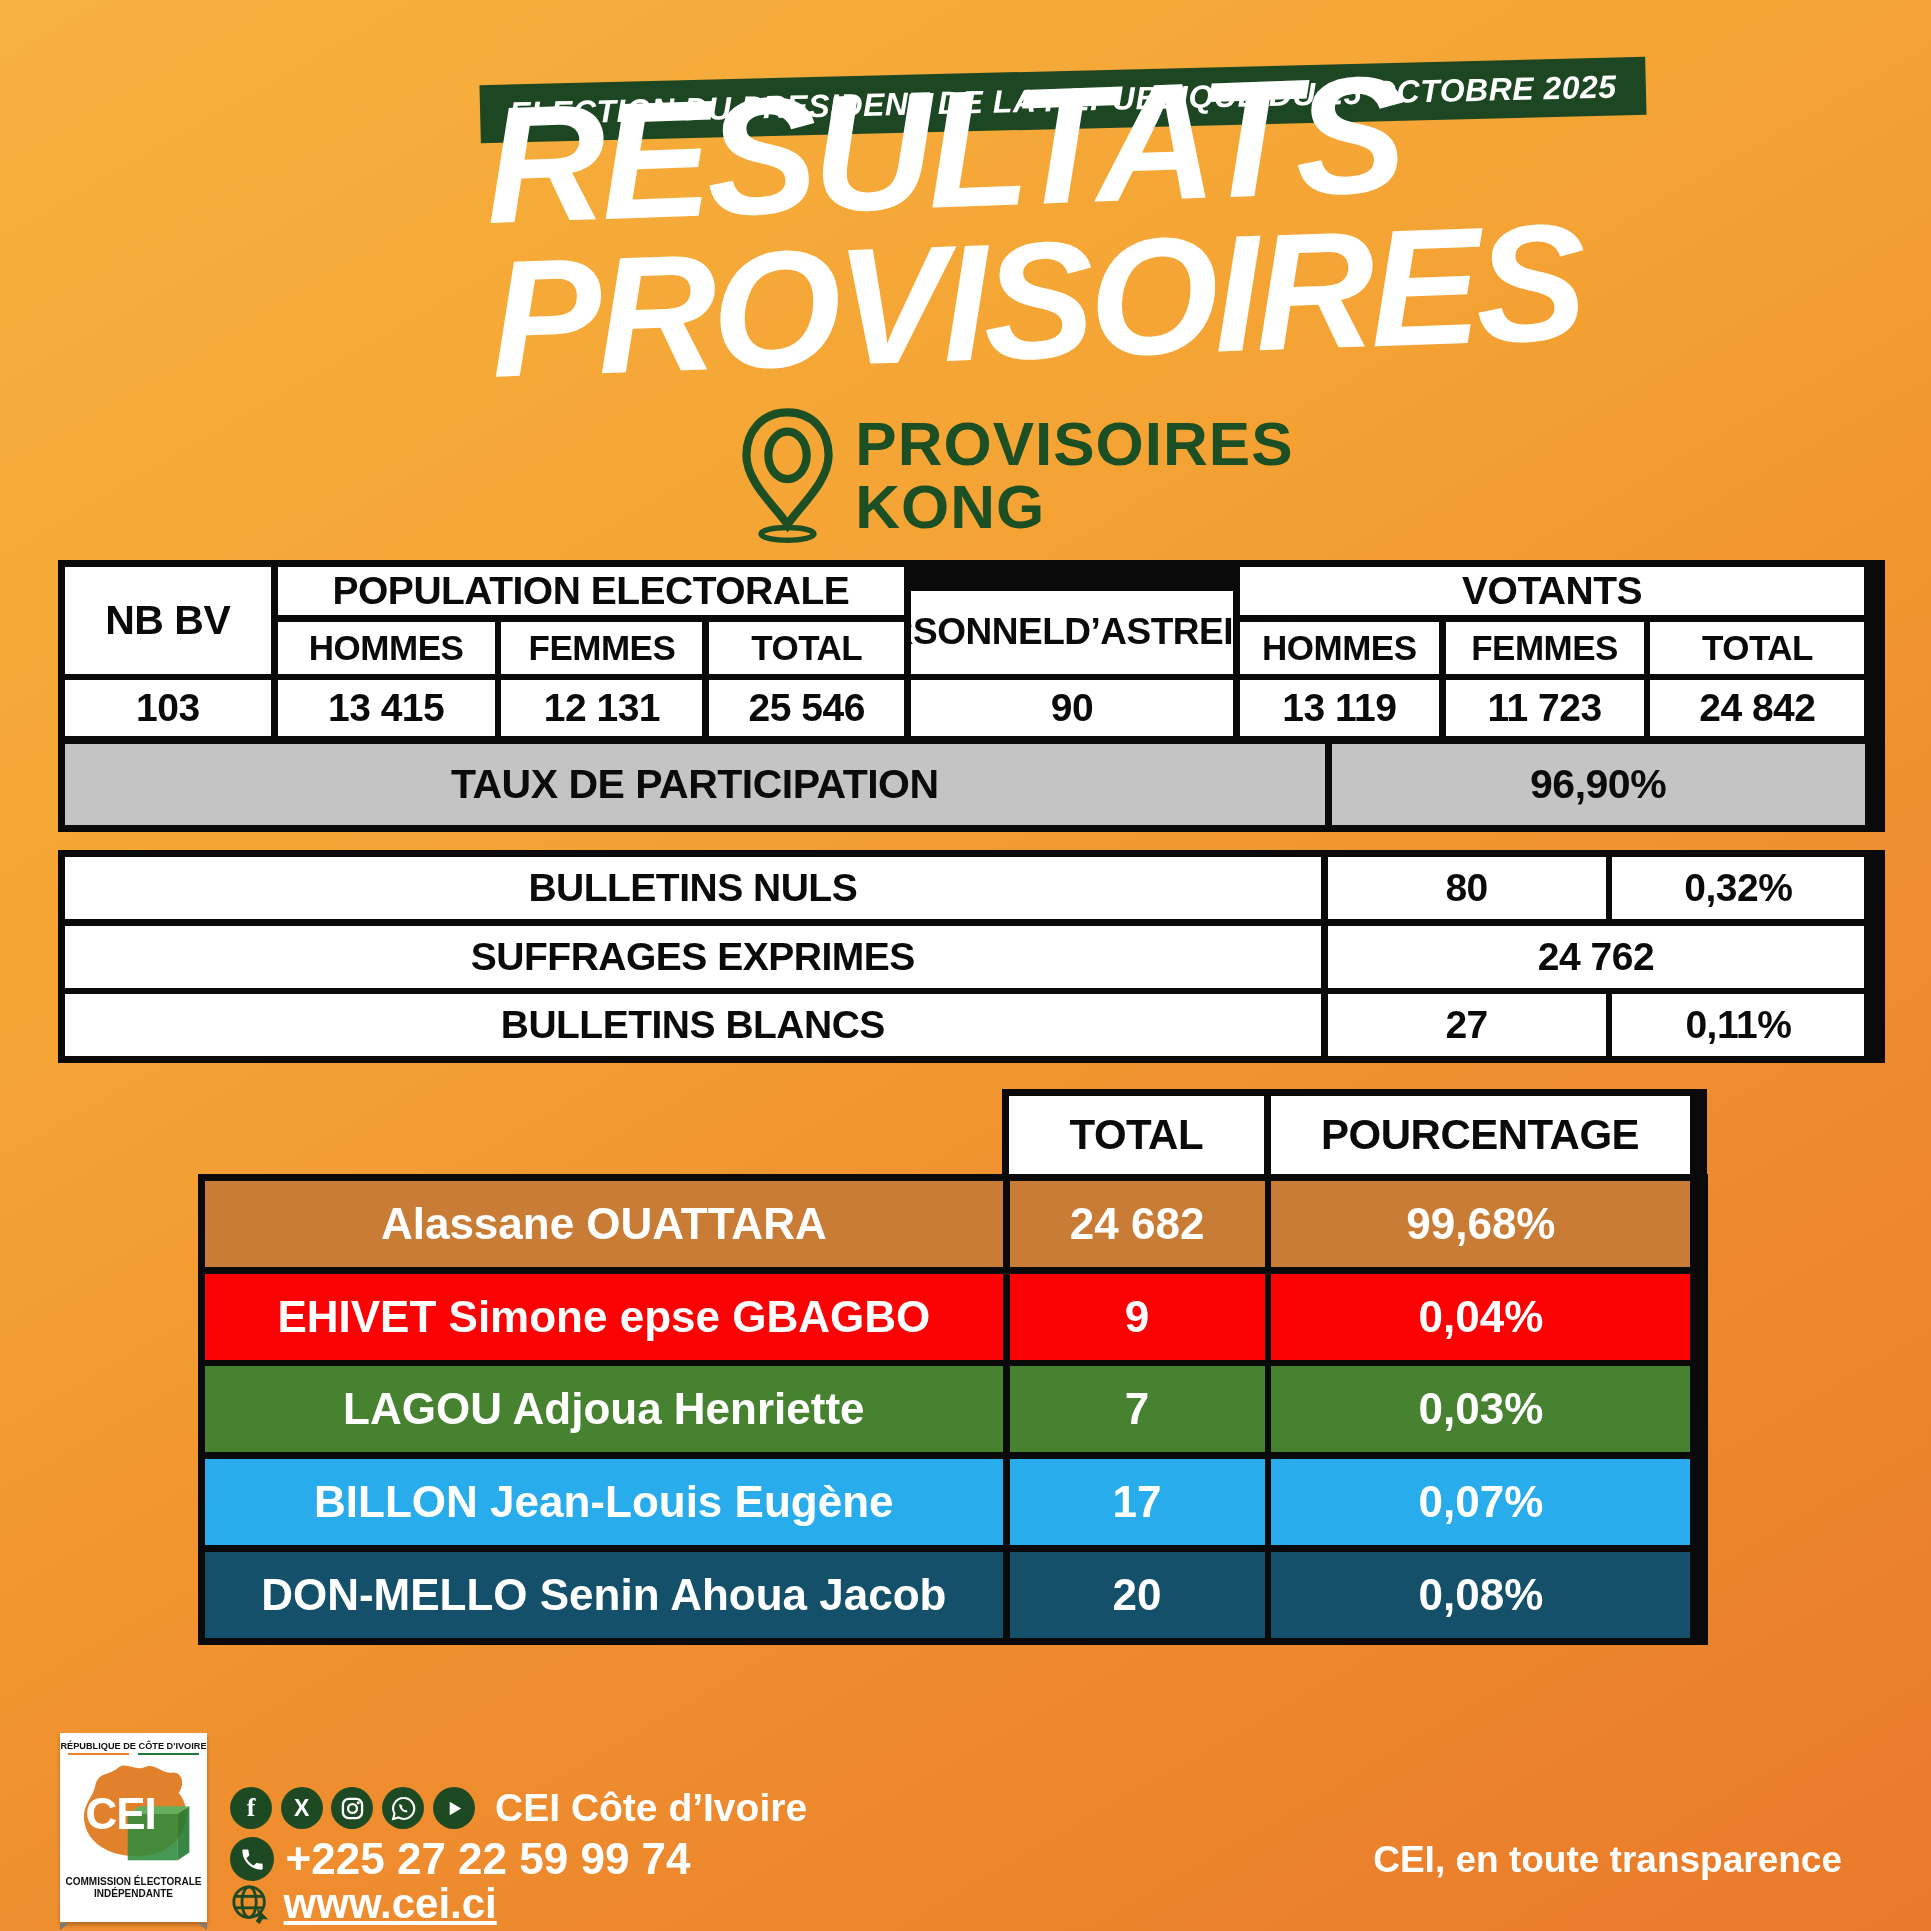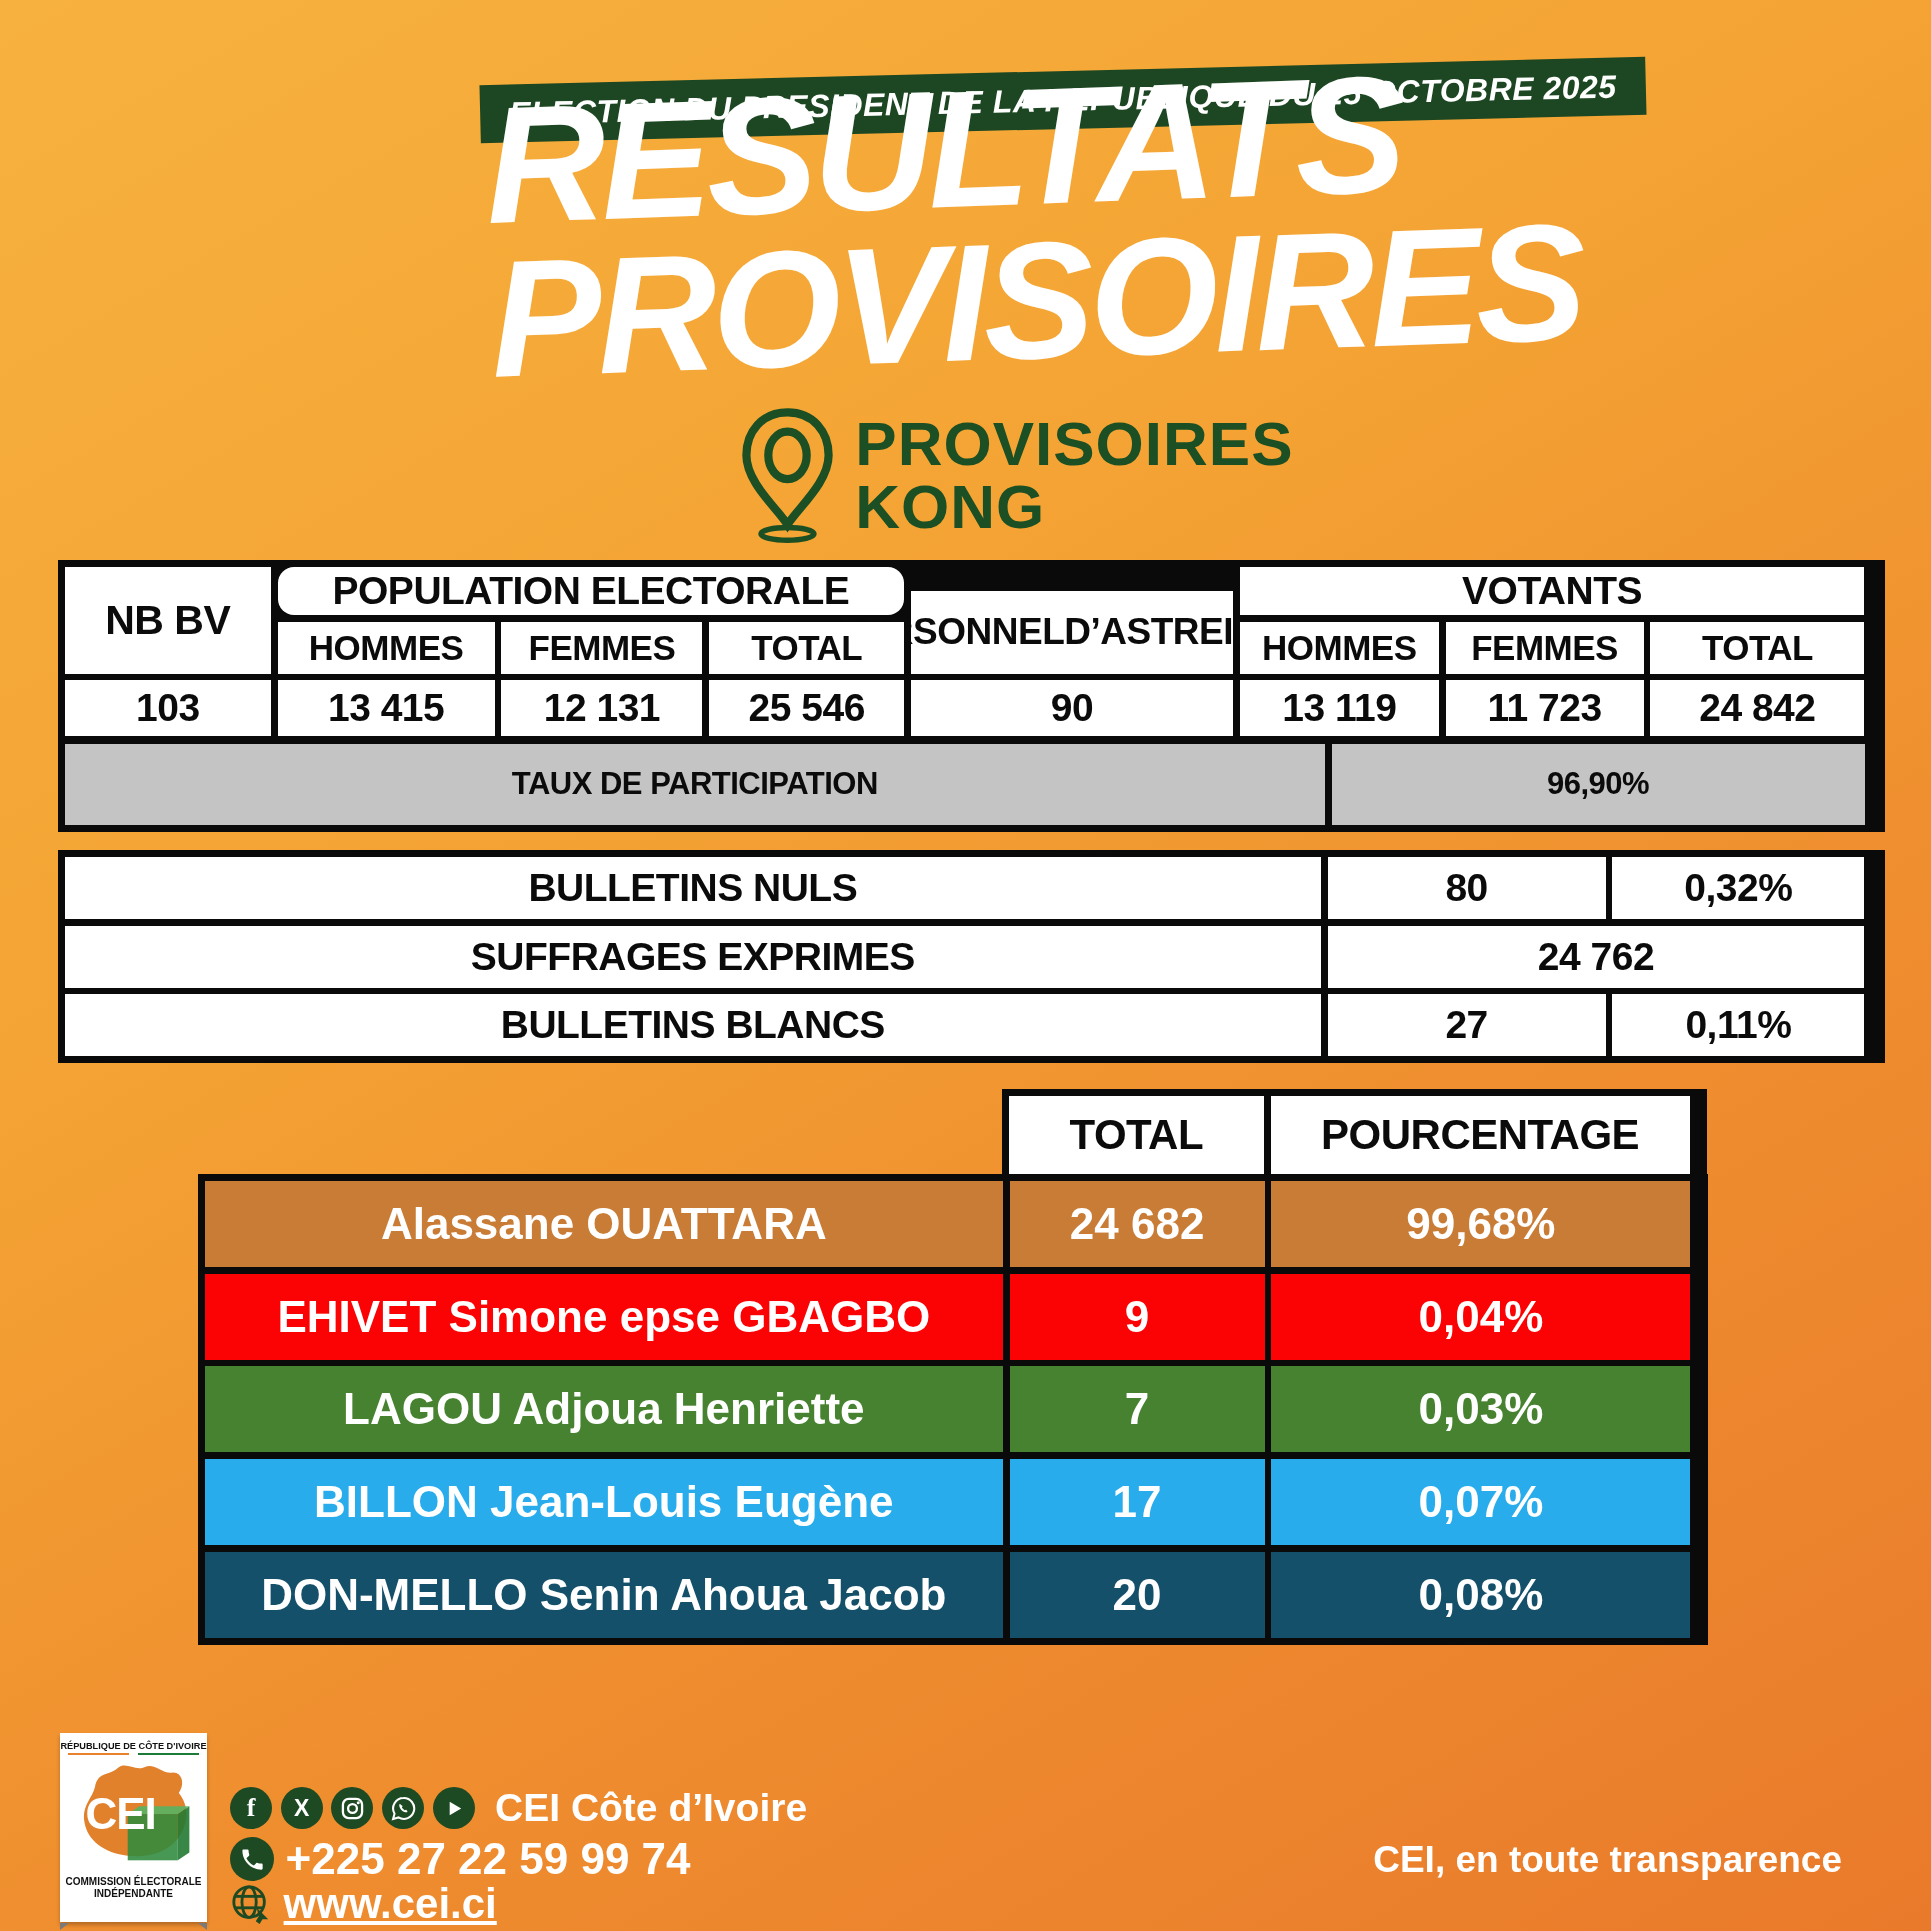--- a/index.html
+++ b/index.html
@@ -23,27 +23,27 @@
   .location .pin{width:97px;height:137px;flex:0 0 auto;}
   .loc-text{color:#1C4F24;font-weight:bold;font-size:62px;line-height:1.02;letter-spacing:1px;margin-top:5.8px;}
   
   .blkgrid{position:absolute;background:#0A0A0A;display:grid;padding:6.8px;gap:6.8px;}
   .cell{background:#fff;display:flex;align-items:center;justify-content:center;
         font-weight:bold;color:#0B0B0B;letter-spacing:-0.5px;text-align:center;}
   .stats{left:58px;top:560px;width:1813px;
          grid-template-columns:206px 217px 201px 195px 322px 199px 198px 214px;
          grid-template-rows:48px 52px 56px;}
   .st-nbbv{grid-area:1/1/3/2;font-size:41px;}
-  .st-pop {grid-area:1/2/2/5;font-size:39px;border-radius:16px;}
+  .st-pop {grid-area:1/2/2/5;font-size:39px;}
   .st-pers{grid-area:1/5/3/6;font-size:37px;line-height:1.05;margin-top:24px;}
   .st-vot {grid-area:1/6/2/9;font-size:39px;}
   .st-sub{font-size:35px;}
   .st-val{font-size:39px;}
   .participation{left:58px;top:737px;width:1813px;grid-template-columns:1260px 533px;grid-template-rows:81px;}
-  .gray{background:#C4C4C4;font-size:31px;}
+  .gray{background:#C4C4C4;font-size:41px;}
   .ballots{left:58px;top:850px;width:1813px;grid-template-columns:1256px 278px 252px;grid-template-rows:62px 62px 62px;}
   .ballots .cell{font-size:39px;}
   .span2{grid-column:2/4;text-align:right;}
   
   .res-head{left:1002px;top:1089px;width:691px;grid-template-columns:255px 419px;grid-template-rows:79px;}
   .res-head .cell{font-size:42px;}
   .res-body{left:198px;top:1174px;width:1496px;grid-template-columns:798px 255px 419px;
             grid-template-rows:repeat(5,86px);}
   .res-row-cell{display:flex;align-items:center;justify-content:center;background:var(--row-color,#999);
                 color:#fff;font-weight:bold;font-size:44px;letter-spacing:0;}

